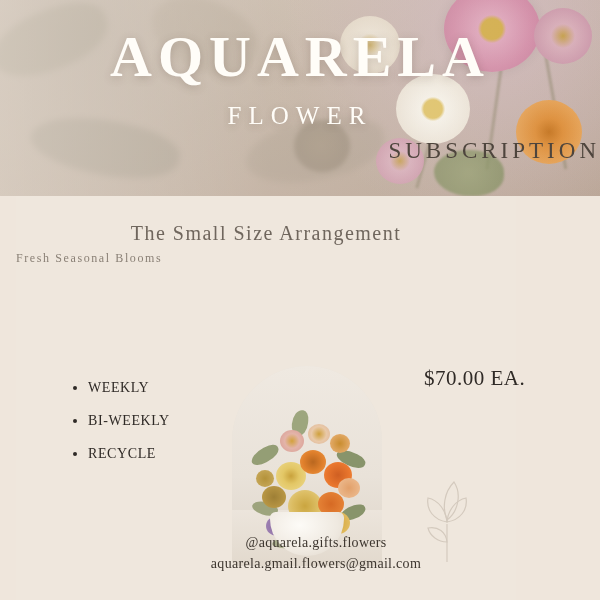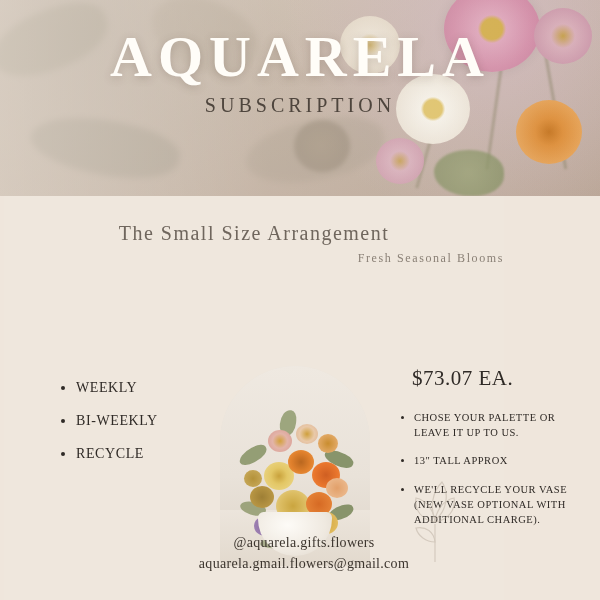--- a/index.html
+++ b/index.html
@@ -130,46 +130,47 @@
   .sub1 {
     font-family: "Liberation Serif", serif;
     font-size: 25px;
     letter-spacing: 7px;
     color: #fffdf8;
     margin: 16px 0 0 0;
     text-shadow: 0 2px 7px rgba(90,70,60,.25);
   }
   .sub2 {
     font-family: "Liberation Serif", serif;
-    font-size: 20px;
+    font-size: 23px;
     letter-spacing: 4px;
     color: #4e453d;
     margin: 8px 0 0 0;
+    text-align: right;
   }
 
   
   .body-area {
     position: absolute;
-    left: 4px; top: 196px;
+    left: 16px; top: 196px;
     width: 500px;
     height: 404px;
     background: #efe7dd;
   }
 
   .headline {
     text-align: center;
     font-family: "Liberation Serif", serif;
     font-size: 20px;
     letter-spacing: 1.5px;
     color: #6f665d;
     margin: 26px 0 0 0;
     font-weight: normal;
   }
   .subhead {
-    text-align: right;
+    text-align: left;
     font-family: "Liberation Serif", serif;
     font-size: 12px;
     letter-spacing: 1.6px;
     color: #8a8076;
     margin: 6px 0 0 0;
   }
 
   
   .cols {
     position: absolute;
@@ -331,20 +332,21 @@
     <div class="flower f-pink-big"></div>
     <div class="flower f-white1"></div>
     <div class="flower f-orange1"></div>
     <div class="flower f-mauve1"></div>
     <div class="flower f-pink-small"></div>
 
     <div class="hero-shade"></div>
 
     <div class="title-block">
       <h1 class="brand">AQUARELA</h1>
+      <p class="sub1">FLOWER</p>
       <p class="sub2">SUBSCRIPTION</p>
     </div>
   </div>
 
   <div class="body-area">
 
     <h2 class="headline">The  Small Size Arrangement</h2>
     <p class="subhead">Fresh Seasonal Blooms</p>
 
     <div class="cols">
@@ -374,27 +376,22 @@
         <div class="bl bl-m"></div>
         <div class="bl bl-d"></div>
         <div class="bl bl-e"></div>
         <div class="bl bl-f"></div>
         <div class="bl bl-j"></div>
         <div class="bl bl-k"></div>
         <div class="bl bl-l"></div>
         <div class="vase"></div>
       </div>
 
-      <div class="price">$73.07 EA.</div>
-
-      <ul class="bullets">
-        <li>CHOSE YOUR PALETTE OR LEAVE IT UP TO US.</li>
-        <li>13" TALL APPROX</li>
-        <li>WE'LL RECYCLE YOUR VASE (NEW VASE OPTIONAL WITH ADDITIONAL CHARGE).</li>
-      </ul>
+      <div class="price">$70.00 EA.</div>
+
     </div>
 
     <div class="footer">
       <div>@aquarela.gifts.flowers</div>
       <div>aquarela.gmail.flowers@gmail.com</div>
     </div>
 
     <svg class="tulip" viewBox="0 0 86 92">
       <path d="M43 52 C43 52 43 86 43 90" stroke="#b9ad9f" stroke-width="1.2" fill="none"></path>
       <path d="M43 50 C30 48 22 38 24 26 C34 28 42 38 43 50 Z" stroke="#b9ad9f" stroke-width="1.2" fill="none"></path>

